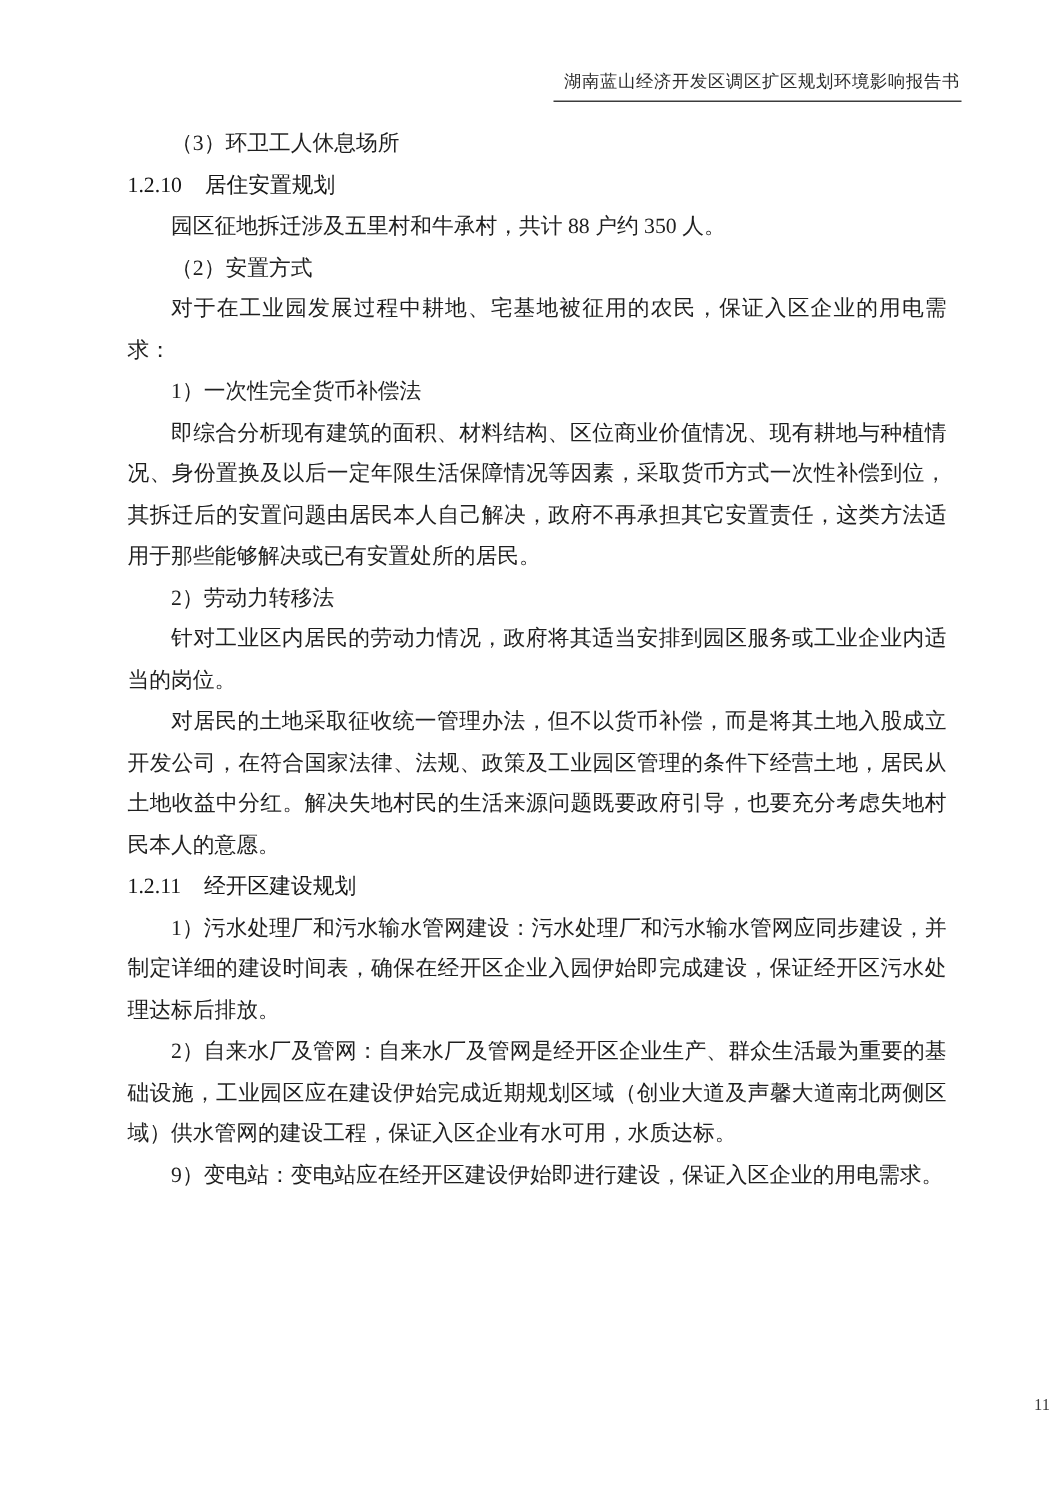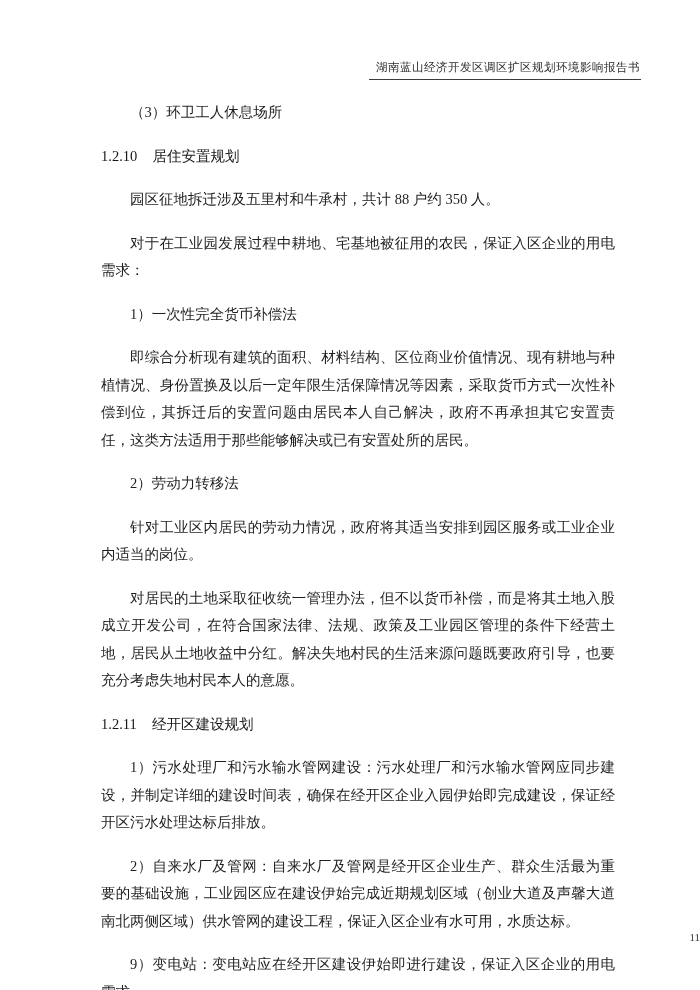--- a/index.html
+++ b/index.html
@@ -10,42 +10,42 @@
   body {
     width: 700px;
     height: 990px;
     position: relative;
     overflow: hidden;
     font-family: "Liberation Serif", "DejaVu Serif", serif;
     color: #1f1f1f;
   }
   .page-header {
     position: absolute;
-    top: 57px;
+    top: 45px;
     left: 0;
     right: 59px;
     text-align: right;
   }
   .hdr-inner {
     display: inline-block;
     font-size: 11.5px;
     line-height: 15px;
     letter-spacing: 0.5px;
     color: #2b2b2b;
     border-bottom: 1.5px solid #3c3c3c;
     padding: 0 1px 4px 7px;
   }
   .body-text {
     position: absolute;
     top: 83px;
     left: 85px;
     width: 546px;
   }
   .body-text p {
-    margin: 16px;
+    margin: 0;
     font-size: 14.5px;
     line-height: 27.5px;
     text-align: justify;
     word-break: break-all;
   }
   .indent { text-indent: 2em; }
   .h2 {
     text-align: center;
     color: #161616;
   }
@@ -75,20 +75,21 @@
 <div class="body-text">
 
   <p class="indent">（3）环卫工人休息场所</p>
 
 
   <p class="h2"><span class="h2-num">1.2.10</span><span>居住安置规划</span></p>
 
 
   <p class="indent">园区征地拆迁涉及五里村和牛承村，共计 88 户约 350 人。</p>
 
+  <p class="indent">（2）安置方式</p>
 
   <p class="indent">对于在工业园发展过程中耕地、宅基地被征用的农民，保证入区企业的用电需求：</p>
 
   <p class="indent">1）一次性完全货币补偿法</p>
 
   <p class="indent">即综合分析现有建筑的面积、材料结构、区位商业价值情况、现有耕地与种植情况、身份置换及以后一定年限生活保障情况等因素，采取货币方式一次性补偿到位，其拆迁后的安置问题由居民本人自己解决，政府不再承担其它安置责任，这类方法适用于那些能够解决或已有安置处所的居民。</p>
 
   <p class="indent">2）劳动力转移法</p>
 
   <p class="indent">针对工业区内居民的劳动力情况，政府将其适当安排到园区服务或工业企业内适当的岗位。</p>

